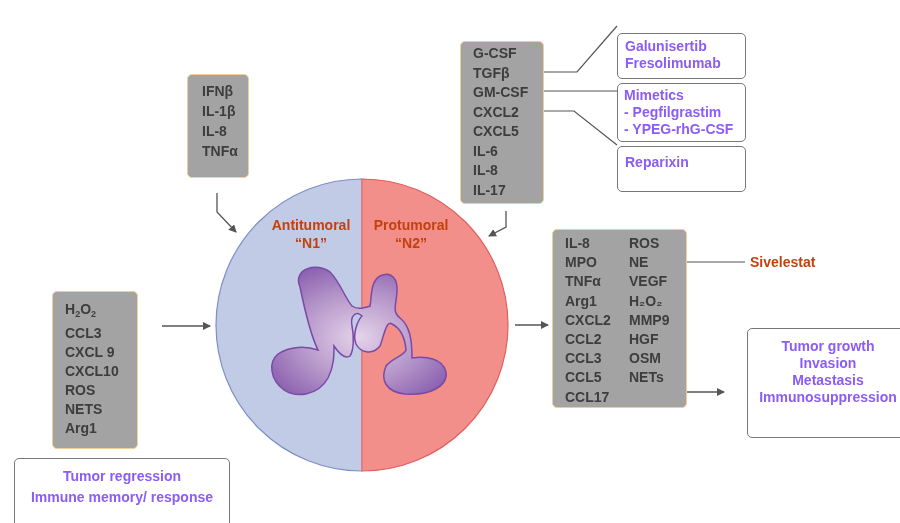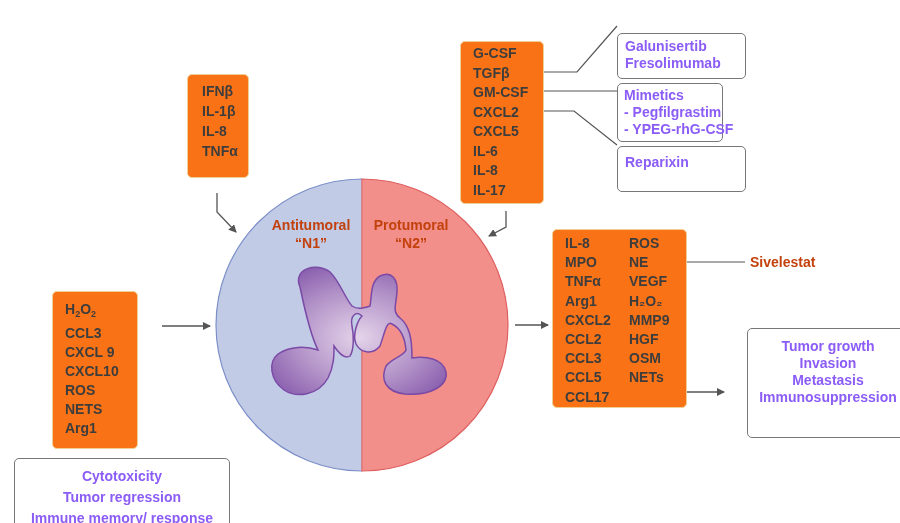--- a/index.html
+++ b/index.html
@@ -1,18 +1,18 @@
 <!DOCTYPE html>
 <html><head>
 <meta charset="utf-8">
 <style>
   html, body { margin:0; padding:0; background:#ffffff; }
   body { width:900px; height:523px; position:relative; overflow:hidden;
          font-family:"Liberation Sans", "DejaVu Sans", sans-serif; color:#3a3a3a; }
-  .ybox { position:absolute; background:#f97316; border:1.5px solid #efcf95; border-radius:5px;
+  .ybox { position:absolute; background:#a3a3a3; border:1.5px solid #efcf95; border-radius:5px;
           box-sizing:border-box; font-weight:bold; font-size:14px; line-height:20px; color:#3d3d3d; }
   .wbox { position:absolute; background:#fff; border:1.3px solid #777; border-radius:5px;
           box-sizing:border-box; font-size:14px; line-height:17px; color:#8b5cf6; font-weight:bold;margin-top:22px; }
   .ybox div, .wbox div { white-space:nowrap; }
   .center { text-align:center; }
   svg#lines { position:absolute; left:0; top:0; }
   .sub { font-size:9px; vertical-align:-3px; }
   .lbl { position:absolute; font-weight:bold; font-size:14px; color:#c2410c; text-align:center; line-height:18px; }
 </style>
 </head>
@@ -86,21 +86,21 @@
   <div>CXCL5</div>
   <div>IL-6</div>
   <div>IL-8</div>
   <div>IL-17</div>
 </div>
 
 <div class="wbox" style="left:617px;top:11px;width:129px;height:46px;padding:4px 0 0 7px;">
   <div>Galunisertib</div>
   <div>Fresolimumab</div>
 </div>
-<div class="wbox" style="left:617px;top:61px;width:106px;height:59px;padding:3px 0 12px 6px;">
+<div class="wbox" style="left:617px;top:61px;width:129px;height:59px;padding:3px 0 12px 6px;">
   <div>Mimetics</div>
   <div>- Pegfilgrastim</div>
   <div>- YPEG-rhG-CSF</div>
 </div>
 <div class="wbox" style="left:617px;top:124px;width:129px;height:46px;padding:7px 0 0 7px;">
   <div>Reparixin</div>
 </div>
 <div class="lbl" style="left:750px;top:253px;">Sivelestat</div>
 
 <div class="lbl" style="left:266px;top:216px;width:90px;">
@@ -116,21 +116,20 @@
   <div><span>H</span><span class="sub">2</span><span>O</span><span class="sub">2</span></div>
   <div>CCL3</div>
   <div>CXCL 9</div>
   <div>CXCL10</div>
   <div>ROS</div>
   <div>NETS</div>
   <div>Arg1</div>
 </div>
 
 <div class="wbox center" style="left:14px;top:436px;width:216px;height:75px;padding:7px 0 0 0;line-height:21px;">
-  <div>Cytotoxicity</div>
   <div>Tumor regression</div>
   <div>Immune memory/ response</div>
 </div>
 
 <div class="ybox" style="left:552px;top:229px;width:135px;height:179px;padding:4px 0 0 12px;line-height:19.2px;">
   <div style="display:flex;">
     <div style="width:64px;">
       <div>IL-8</div>
       <div>MPO</div>
       <div>TNFα</div>

